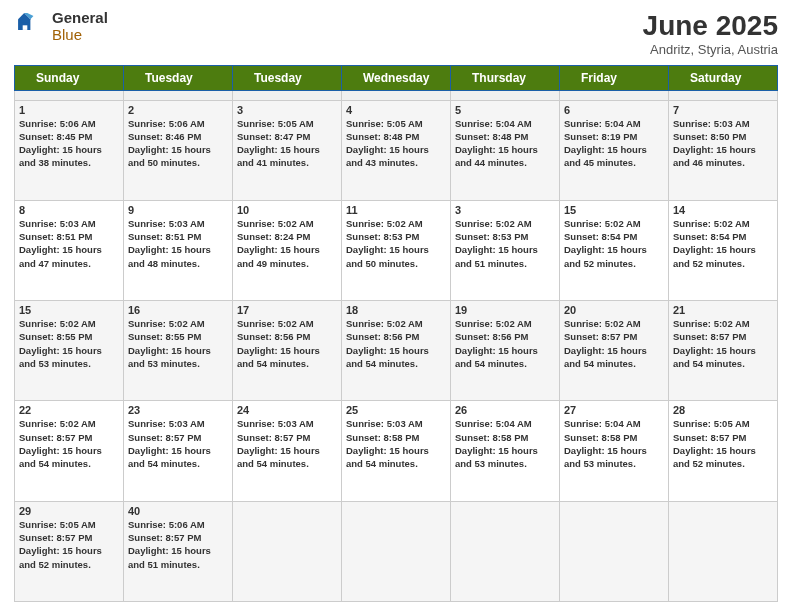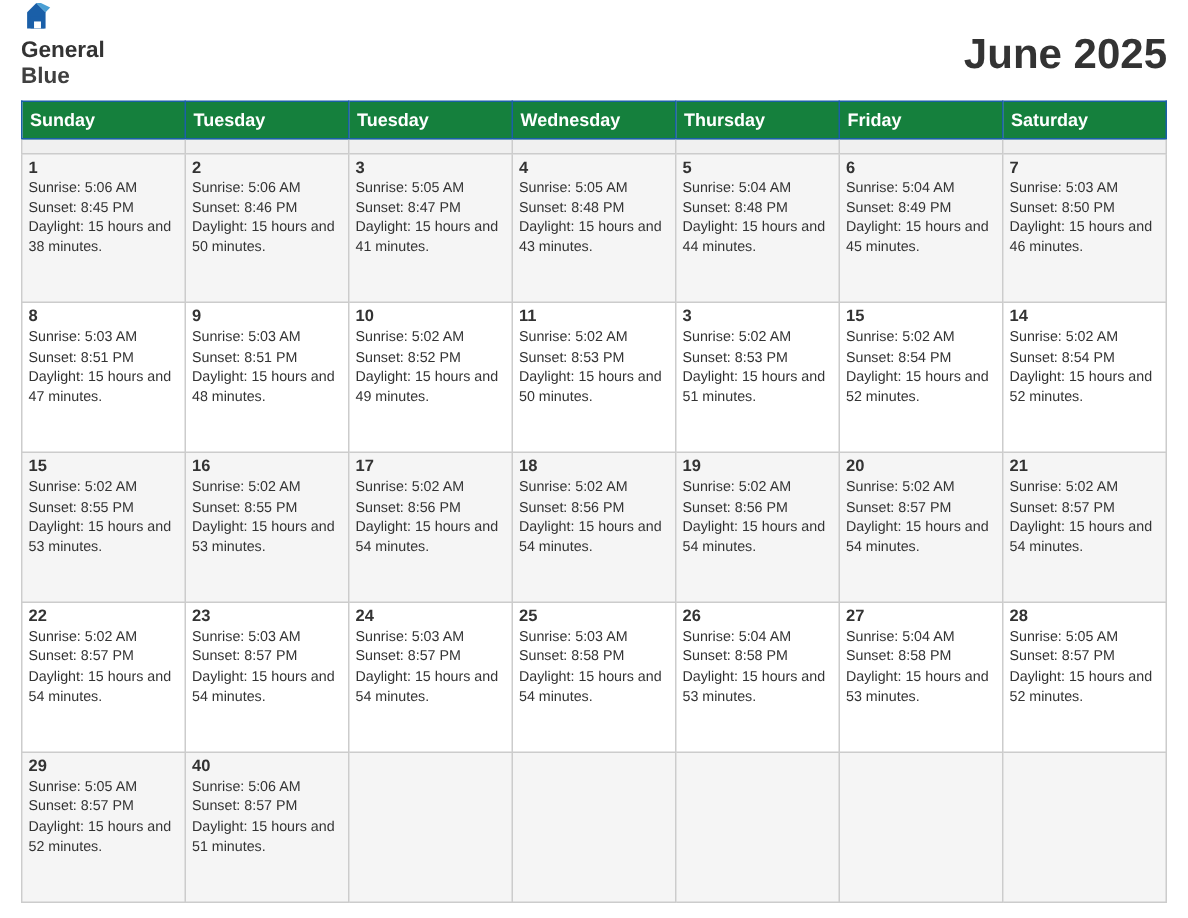--- a/index.html
+++ b/index.html
@@ -19,69 +19,68 @@
       flex-direction: column;
     }
     .header {
       display: flex;
       justify-content: space-between;
       align-items: flex-start;
       margin-bottom: 8px;
     }
     .logo {
       display: flex;
-      gap: 4px;
-      flex-direction: column;
+      align-items: center;
+      gap: 18px;
     }
     .logo-text {
       display: flex;
       flex-direction: column;
       line-height: 1.1;
     }
     .logo-general {
       font-size: 15px;
       font-weight: bold;
       color: #333;
     }
     .logo-blue {
       font-size: 15px;
-      font-weight: bold;
-      color: #404040;
+      font-weight: normal;
+      color: #a16207;
     }
     .logo-icon {
       width: 18px;
       height: 20px;
       margin-left: 2px;
       margin-top: -8px;
     }
     .title-block {
       text-align: right;
     }
     .month-title {
       font-size: 28px;
       font-weight: bold;
       color: #333;
-      margin-top: 10px;
     }
     .location {
       font-size: 13px;
       color: #555;
     }
     .calendar {
       flex: 1;
       border: 1px solid #ccc;
       border-collapse: collapse;
       width: 100%;
       table-layout: fixed;
     }
     .calendar th {
-      background: #15803d;
+      background: #4d7c0f;
       color: #fff;
       text-align: left;
-      padding: 5px 5px;
+      padding: 5px 21px;
       font-size: 12px;
       font-weight: bold;
       border: 1px solid #1a5fa8;
     }
     .calendar td {
       vertical-align: top;
       border: 1px solid #ccc;
       padding: 3px 4px;
       font-size: 9.5px;
       color: #333;
@@ -94,20 +93,21 @@
       background: #f0f0f0;
     }
     .day-num {
       font-size: 11px;
       font-weight: bold;
       display: block;
       margin-bottom: 1px;
     }
     .day-info {
       line-height: 1.4;
+      font-weight: bold;
     }
     table {
       width: 100%;
       border-collapse: collapse;
     }
   </style>
 </head>
 <body>
 
 <div class="page">
@@ -119,20 +119,21 @@
         <rect x="5" y="12" width="12" height="10" fill="#1a5fa8"></rect>
         <rect x="8" y="16" width="6" height="6" fill="white"></rect>
       </svg>
       <div class="logo-text">
         <span class="logo-general">General</span>
         <span class="logo-blue">Blue</span>
       </div>
     </div>
     <div class="title-block">
       <div class="month-title">June 2025</div>
+      <div class="location">Andritz, Styria, Austria</div>
     </div>
   </div>
 
   <table class="calendar">
     <thead>
       <tr>
         <th>Sunday</th>
         <th>Tuesday</th>
         <th>Tuesday</th>
         <th>Wednesday</th>
@@ -167,39 +168,39 @@
           <td>
             <span class="day-num">4</span>
             <div class="day-info"><span>Sunrise: 5:05 AM</span><br><span>Sunset: 8:48 PM</span><br><span>Daylight: 15 hours and 43 minutes.</span></div>
           </td>
           <td>
             <span class="day-num">5</span>
             <div class="day-info"><span>Sunrise: 5:04 AM</span><br><span>Sunset: 8:48 PM</span><br><span>Daylight: 15 hours and 44 minutes.</span></div>
           </td>
           <td>
             <span class="day-num">6</span>
-            <div class="day-info"><span>Sunrise: 5:04 AM</span><br><span>Sunset: 8:49 PM</span><br><span>Daylight: 15 hours and 45 minutes.</span></div>
+            <div class="day-info"><span>Sunrise: 5:04 AM</span><br><span>Sunset: 8:19 PM</span><br><span>Daylight: 15 hours and 45 minutes.</span></div>
           </td>
           <td>
             <span class="day-num">7</span>
             <div class="day-info"><span>Sunrise: 5:03 AM</span><br><span>Sunset: 8:50 PM</span><br><span>Daylight: 15 hours and 46 minutes.</span></div>
           </td>
         </tr>
         <tr>
           <td>
             <span class="day-num">8</span>
             <div class="day-info"><span>Sunrise: 5:03 AM</span><br><span>Sunset: 8:51 PM</span><br><span>Daylight: 15 hours and 47 minutes.</span></div>
           </td>
           <td>
             <span class="day-num">9</span>
             <div class="day-info"><span>Sunrise: 5:03 AM</span><br><span>Sunset: 8:51 PM</span><br><span>Daylight: 15 hours and 48 minutes.</span></div>
           </td>
           <td>
             <span class="day-num">10</span>
-            <div class="day-info"><span>Sunrise: 5:02 AM</span><br><span>Sunset: 8:52 PM</span><br><span>Daylight: 15 hours and 49 minutes.</span></div>
+            <div class="day-info"><span>Sunrise: 5:02 AM</span><br><span>Sunset: 8:24 PM</span><br><span>Daylight: 15 hours and 49 minutes.</span></div>
           </td>
           <td>
             <span class="day-num">11</span>
             <div class="day-info"><span>Sunrise: 5:02 AM</span><br><span>Sunset: 8:53 PM</span><br><span>Daylight: 15 hours and 50 minutes.</span></div>
           </td>
           <td>
             <span class="day-num">3</span>
             <div class="day-info"><span>Sunrise: 5:02 AM</span><br><span>Sunset: 8:53 PM</span><br><span>Daylight: 15 hours and 51 minutes.</span></div>
           </td>
           <td>

